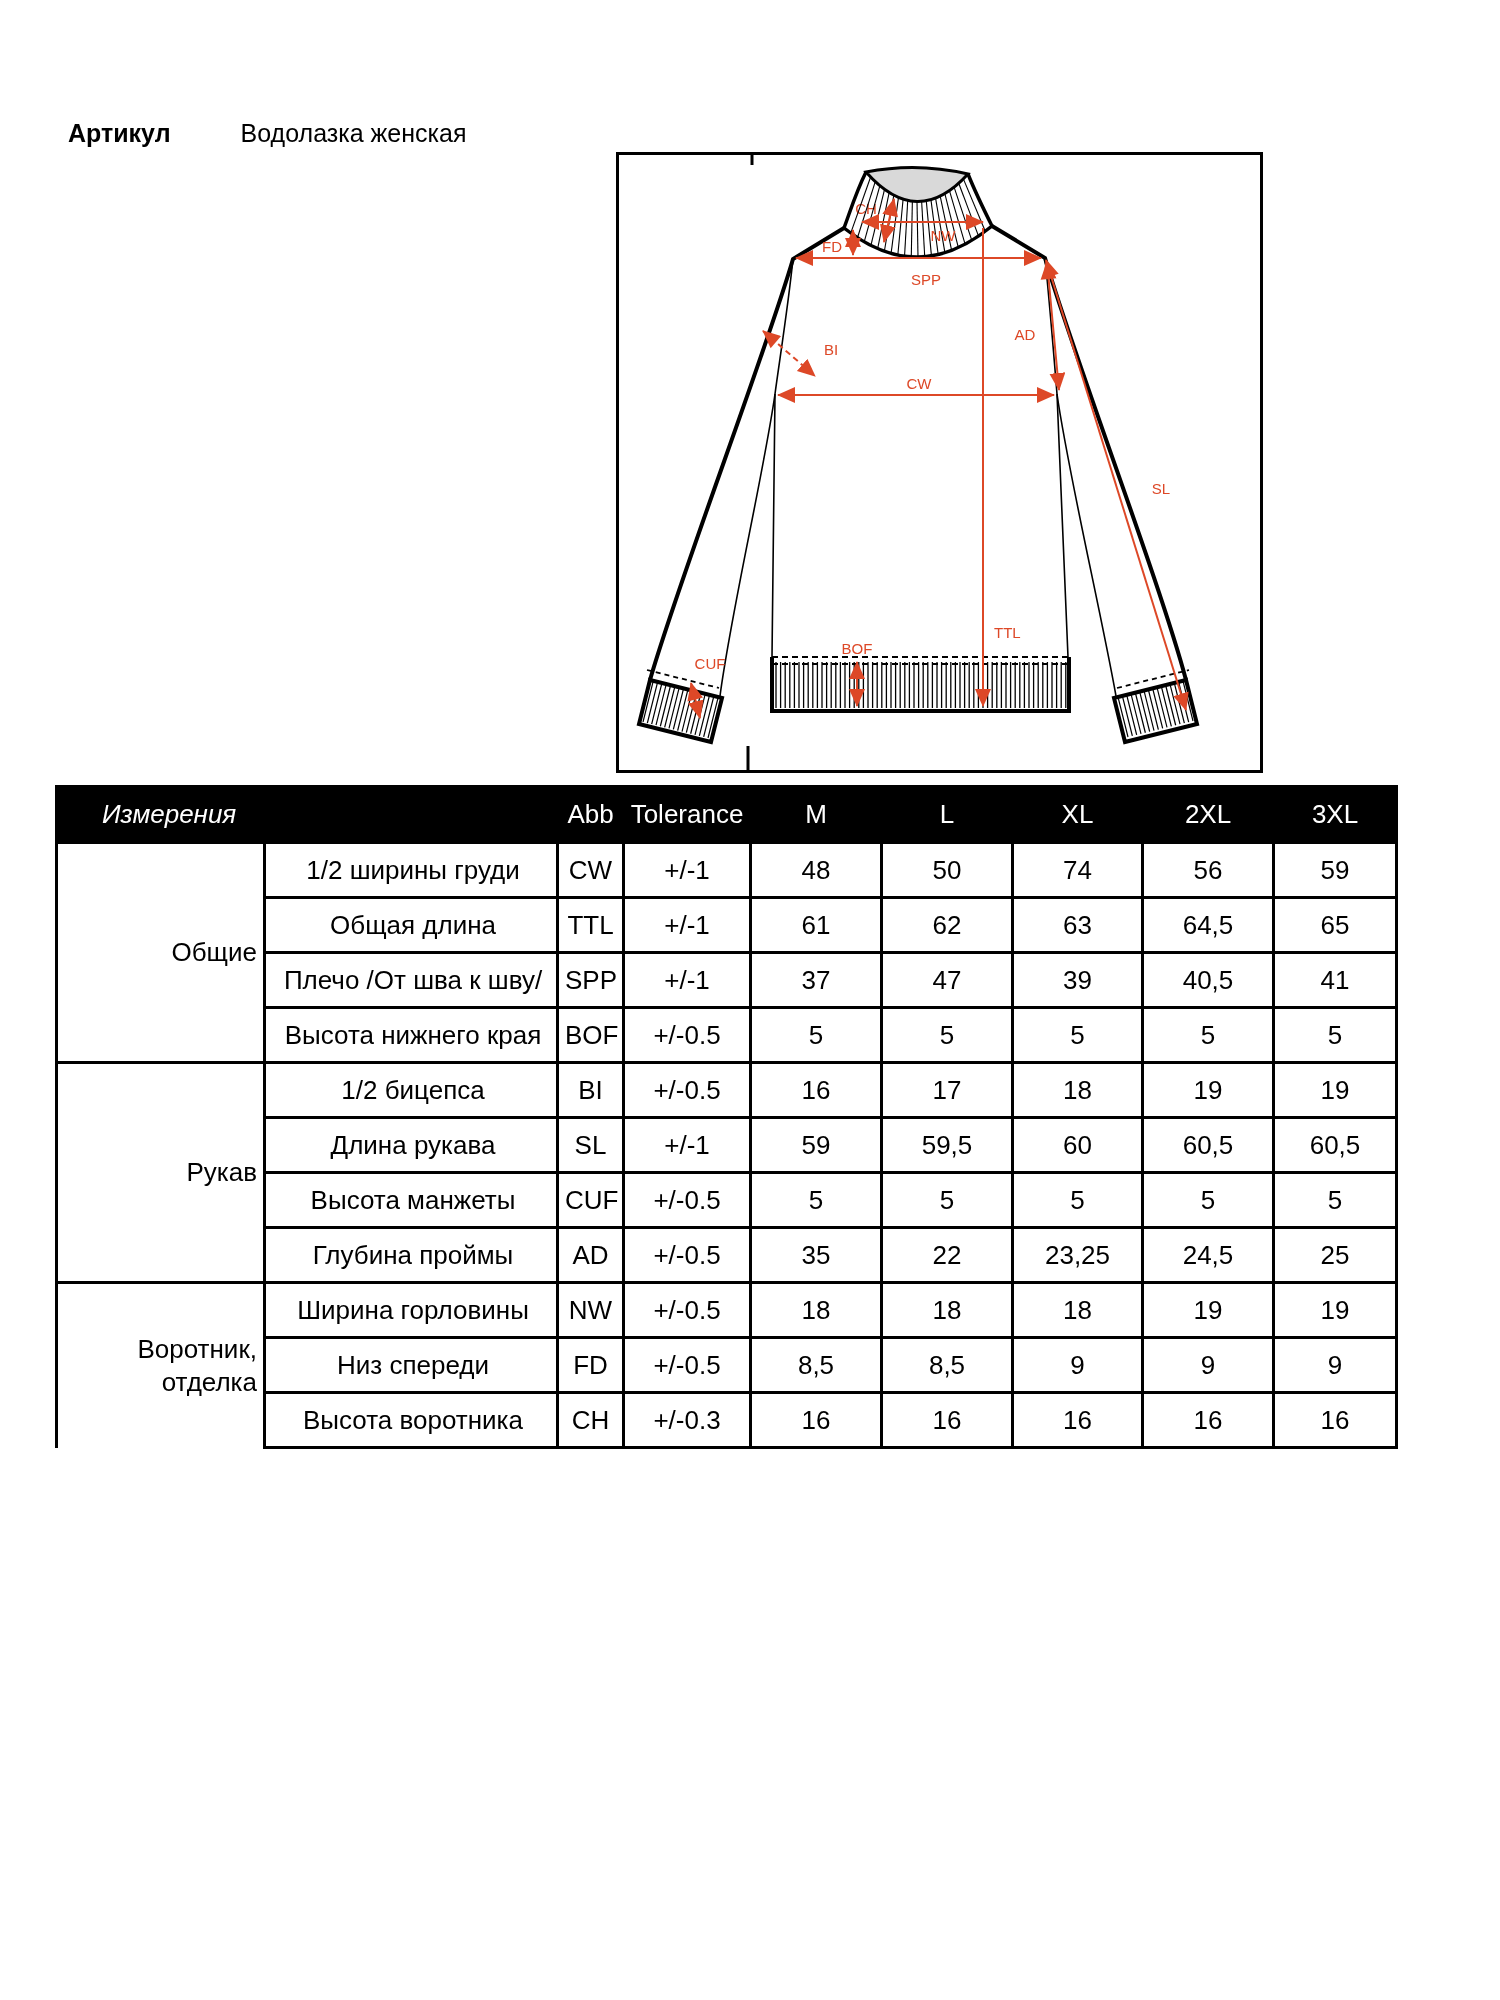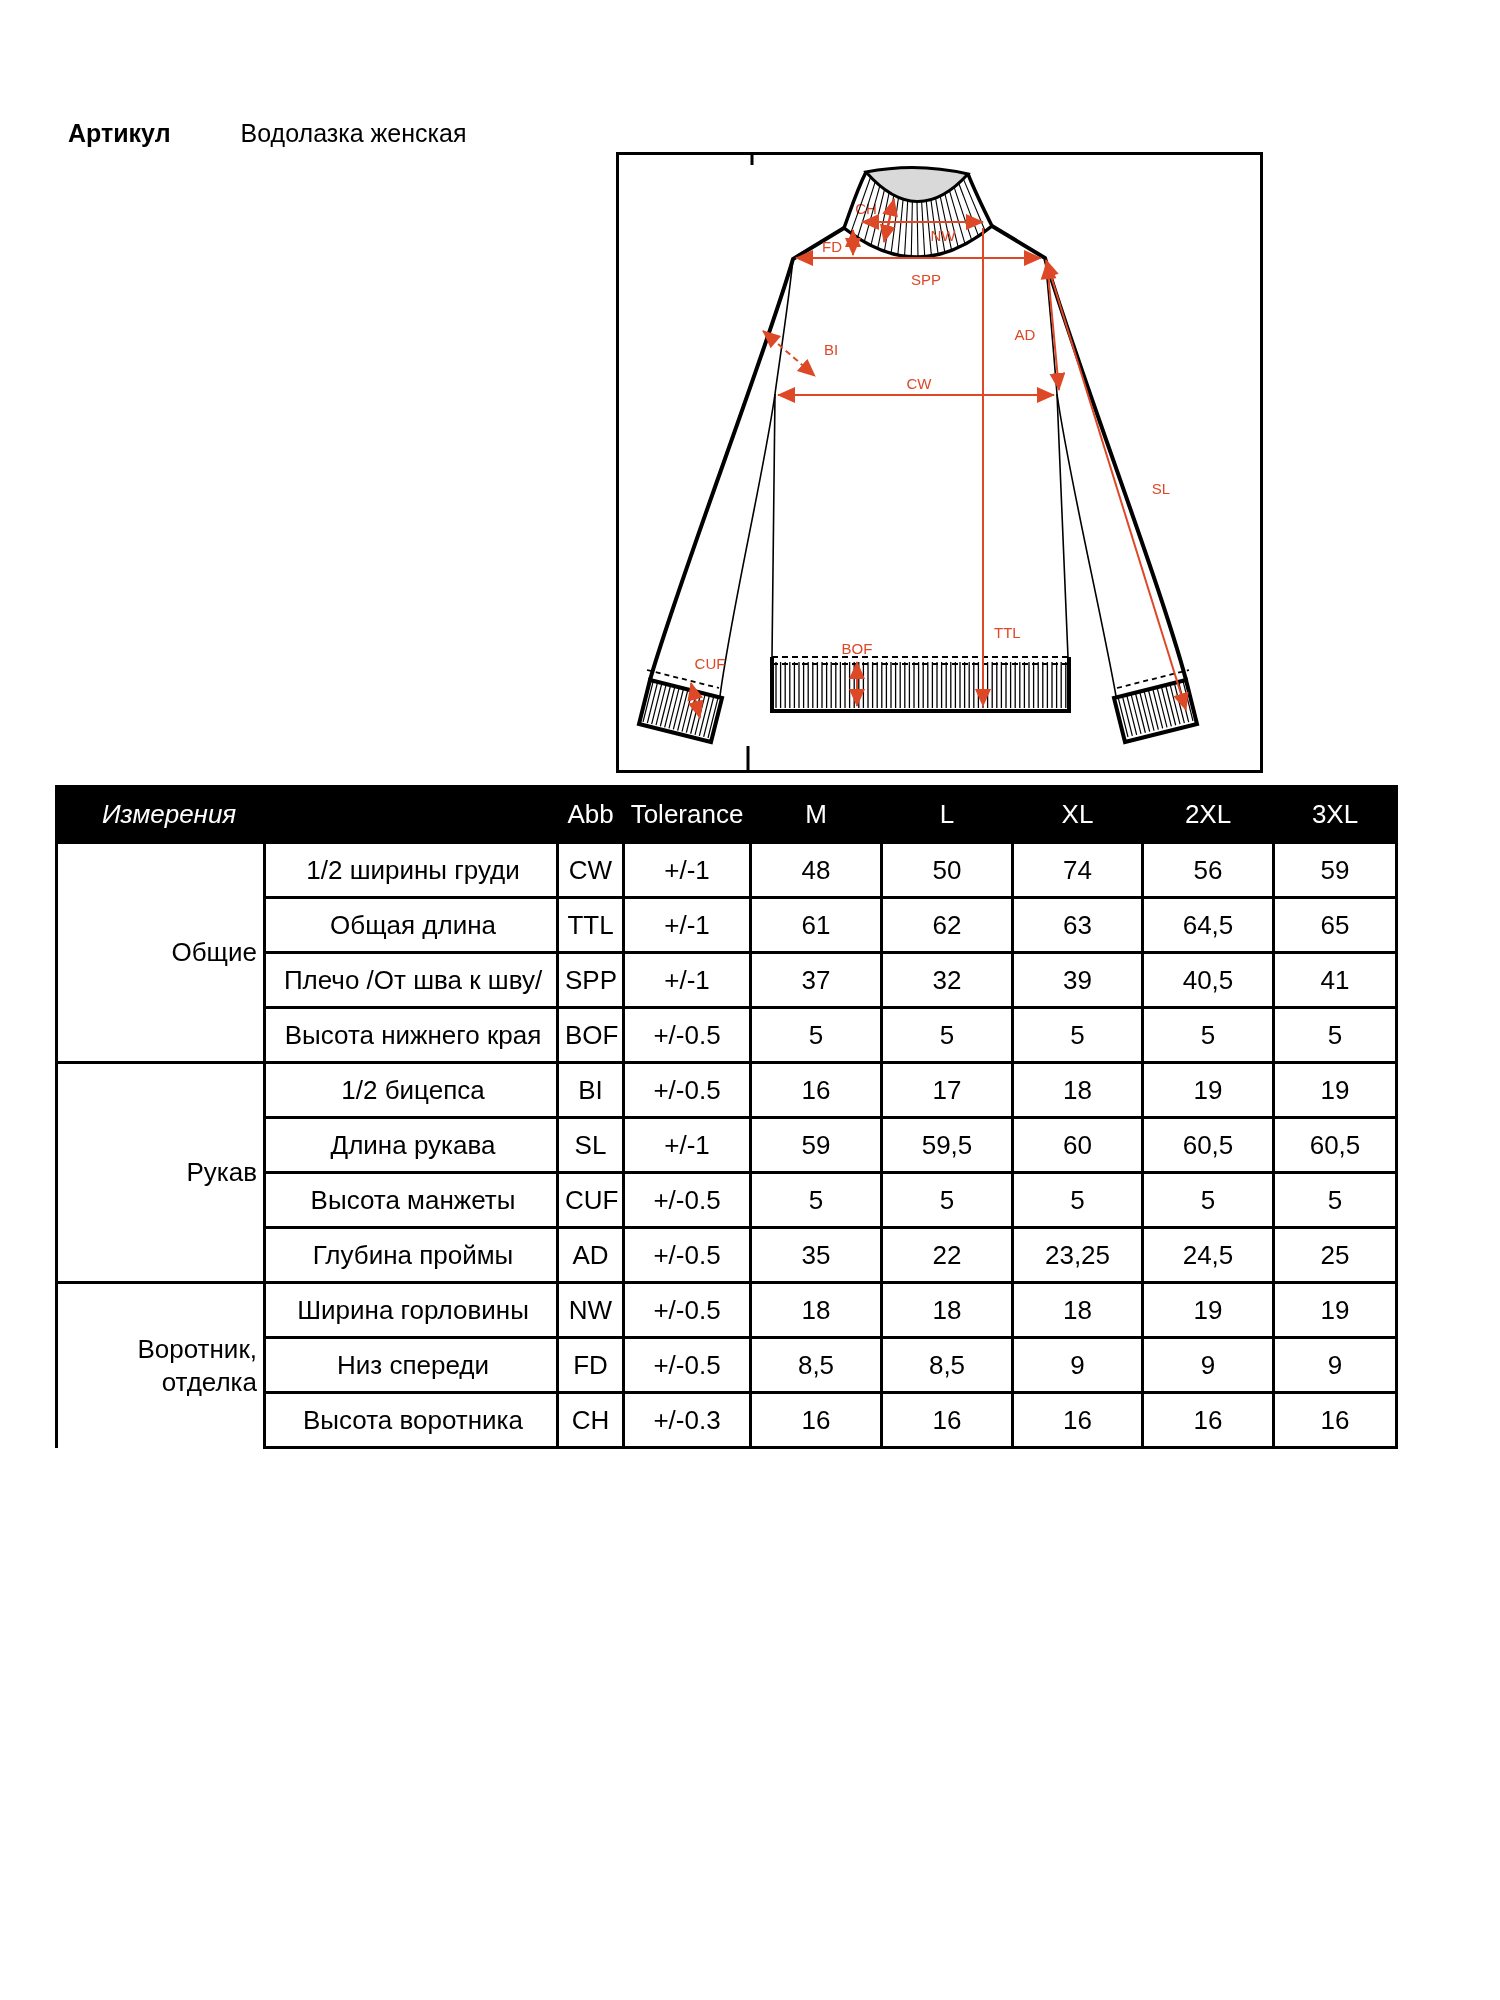--- a/index.html
+++ b/index.html
@@ -288,21 +288,21 @@
             <td class="val">62</td>
             <td class="val">63</td>
             <td class="val">64,5</td>
             <td class="val">65</td>
           </tr>
           <tr>
             <td class="name">Плечо /От шва к шву/</td>
             <td class="abb">SPP</td>
             <td class="tol">+/-1</td>
             <td class="val">37</td>
-            <td class="val">32</td>
+            <td class="val">47</td>
             <td class="val">39</td>
             <td class="val">40,5</td>
             <td class="val">41</td>
           </tr>
           <tr>
             <td class="name">Высота нижнего края</td>
             <td class="abb">BOF</td>
             <td class="tol">+/-0.5</td>
             <td class="val">5</td>
             <td class="val">5</td>

